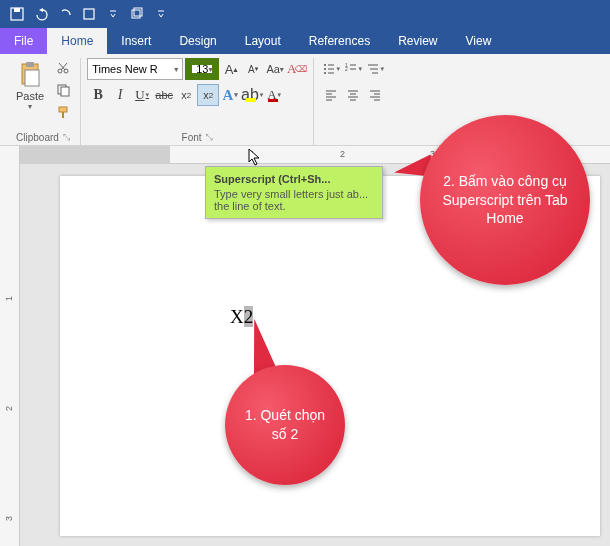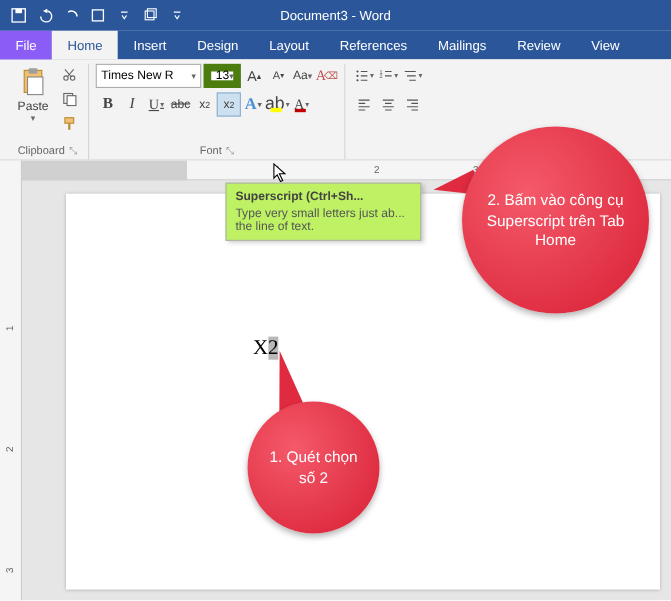--- a/index.html
+++ b/index.html
@@ -102,31 +102,29 @@
           <rect x="4" y="1" width="8" height="8" fill="none" stroke="#fff"></rect>
         </svg>
       </div>
     <div class="qat-btn">
         <svg width="10" height="10" viewBox="0 0 10 10">
           <line x1="2" y1="2" x2="8" y2="2" stroke="#fff"></line>
           <path d="M3 5 L5 8 L7 5" fill="none" stroke="#fff"></path>
         </svg>
       </div>
   </div>
-  <div class="doc-title">Document3 - Word</div>
 </div>
 
 <div class="tabs">
   <div class="tab file">File</div>
   <div class="tab active">Home</div>
   <div class="tab">Insert</div>
   <div class="tab">Design</div>
   <div class="tab">Layout</div>
   <div class="tab">References</div>
-  <div class="tab">Mailings</div>
   <div class="tab">Review</div>
   <div class="tab">View</div>
 </div>
 
 <div class="ribbon">
 
   <div class="group">
     <div class="clipboard-body">
       <div class="paste-btn">
         <div class="paste-icon"><svg viewBox="0 0 28 28">

